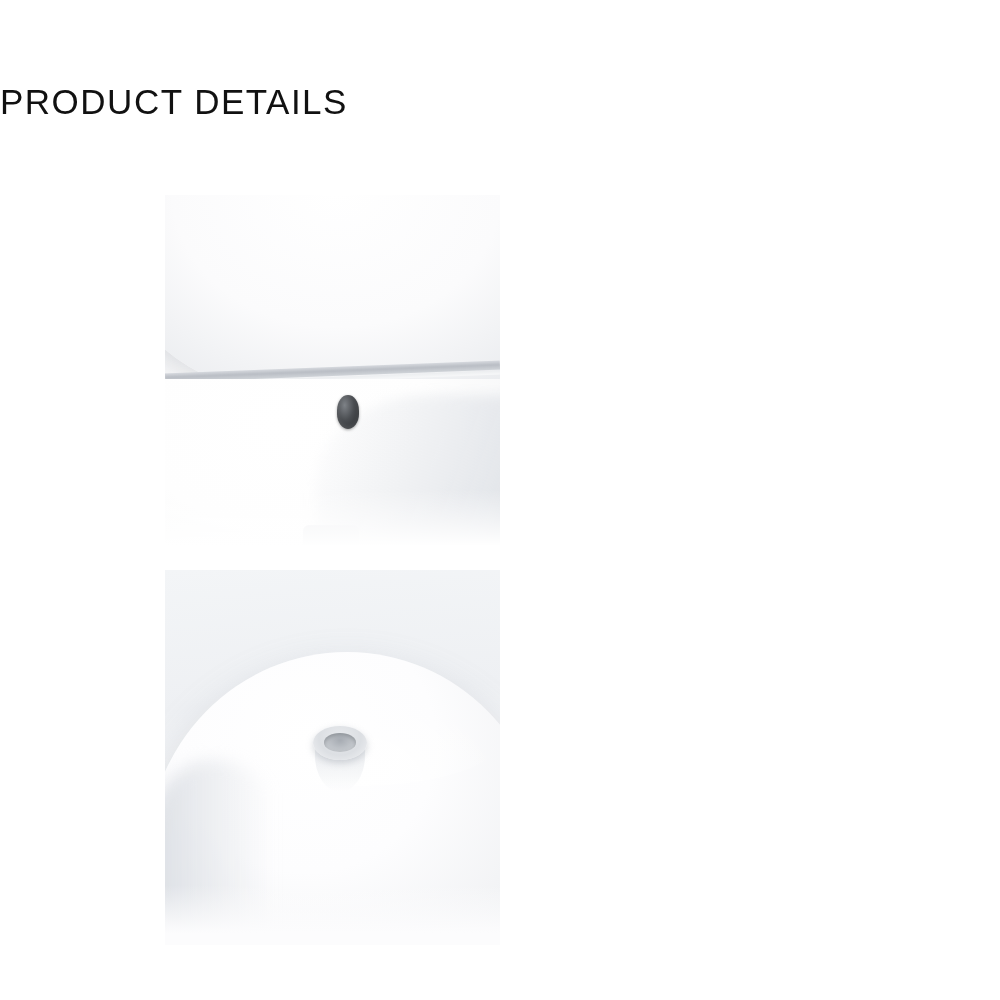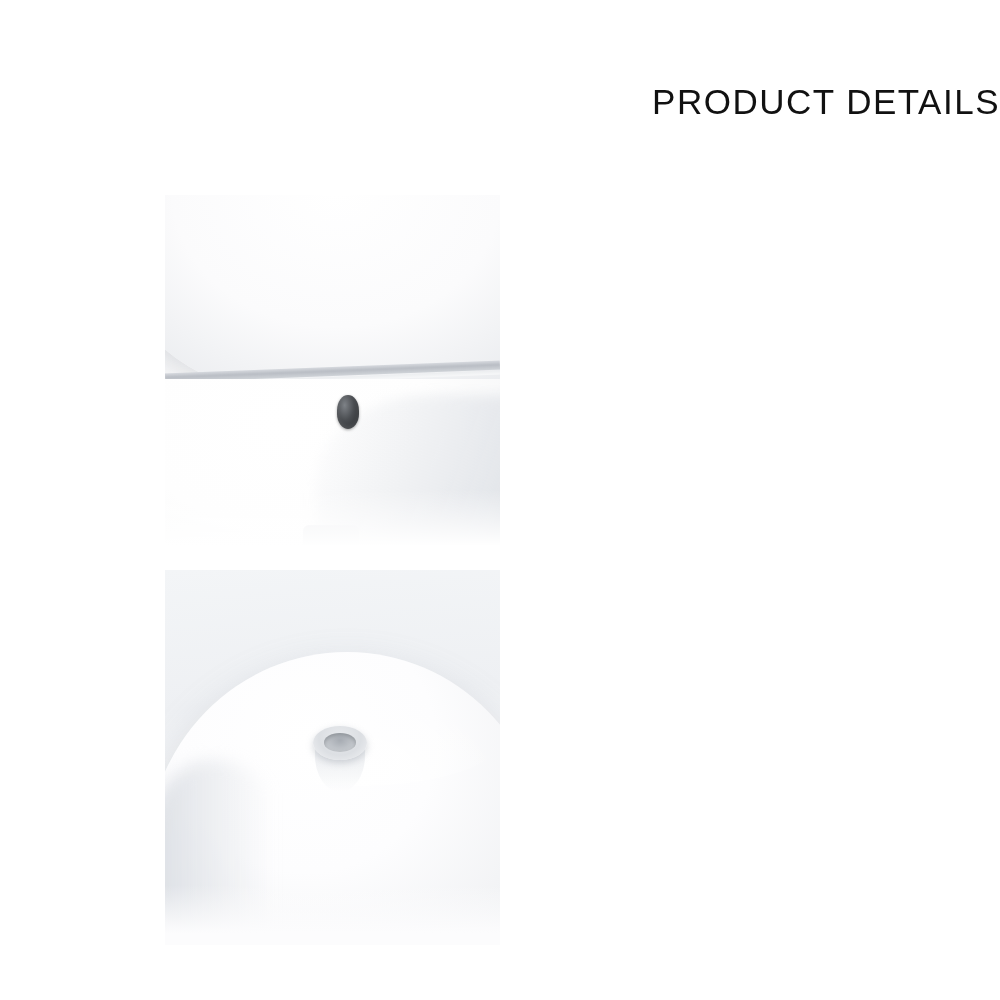--- a/index.html
+++ b/index.html
@@ -21,21 +21,21 @@
     width: 1000px;
     height: 1000px;
     background: #ffffff;
   }
 
   .page-title {
     position: absolute;
     top: 82px;
     left: 0;
     width: 1000px;
-    text-align: right;
+    text-align: left;
     font-size: 35px;
     letter-spacing: 1.5px;
     font-weight: 400;
     color: #111111;
     font-family: "Liberation Sans", sans-serif;
   }
 
   
   .grid {
     position: absolute;

